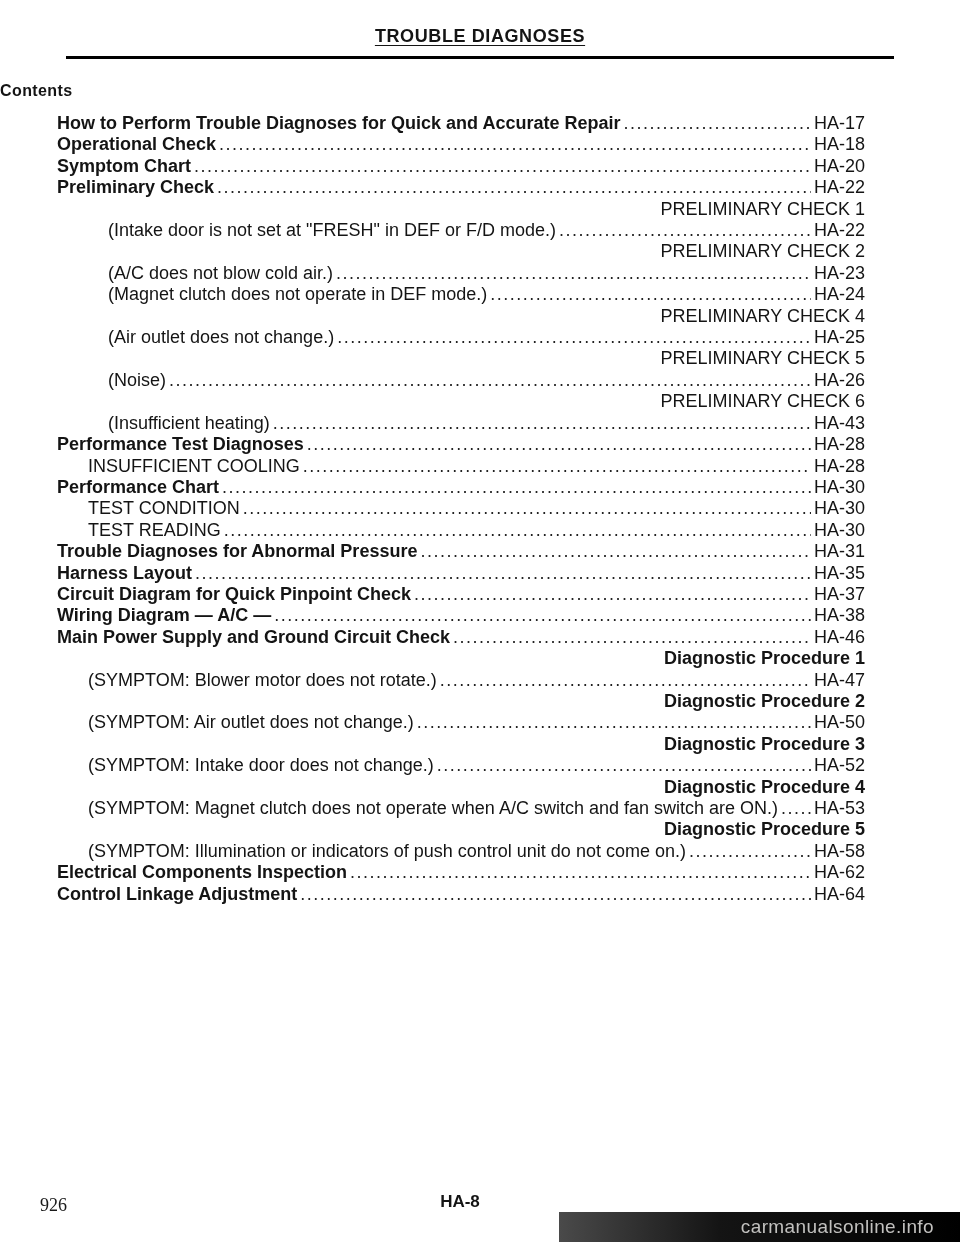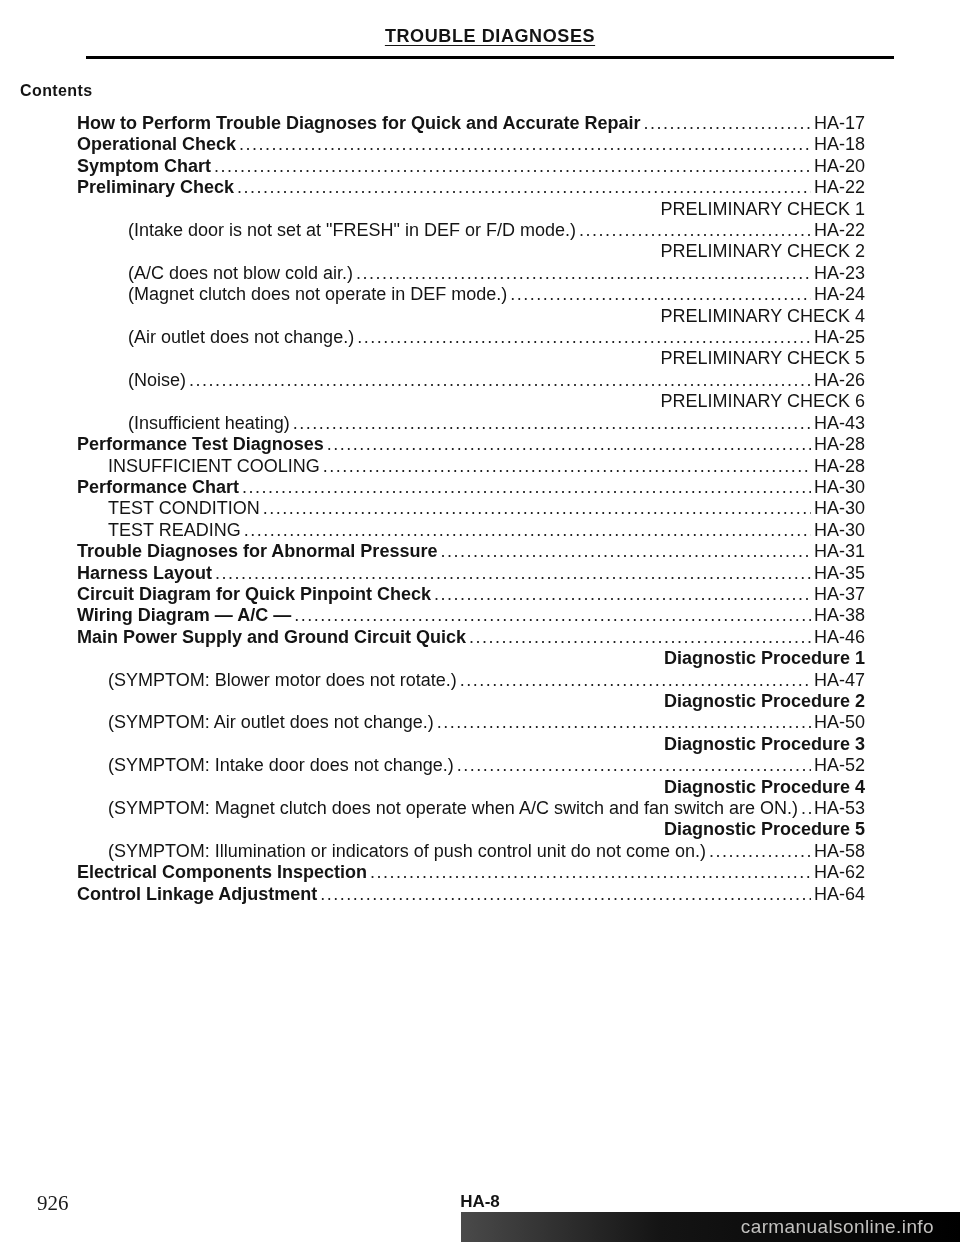--- a/index.html
+++ b/index.html
@@ -8,21 +8,20 @@
     background: #ffffff;
     font-family: "Liberation Sans", sans-serif;
     color: #141414;
     position: relative;
     overflow: hidden;
   }
   .page {
     position: absolute;
     inset: 0;
     padding-top: 26px;
-    margin-left: 20px;
   }
   .header-title {
     text-align: center;
     font-size: 18px;
     font-weight: bold;
     letter-spacing: 0.6px;
     text-decoration: underline;
     text-underline-offset: 3px;
   }
   .header-rule {
@@ -60,40 +59,40 @@
   }
   .toc-dots::after {
     content: "........................................................................................................................................................................................................";
     letter-spacing: 1.5px;
     font-weight: normal;
     color: #222;
   }
   .toc-page { white-space: nowrap; font-weight: normal; }
   .footer-book-page {
     position: absolute;
-    left: 17px;
+    left: 40px;
     bottom: 26px;
     font-family: "Liberation Serif", serif;
-    font-size: 21px;
+    font-size: 18px;
     color: #1a1a1a;
   }
   .footer-page-code {
     position: absolute;
     left: 0;
     width: 920px;
     bottom: 30px;
     text-align: center;
     font-size: 17px;
     font-weight: bold;
   }
   .watermark-bar {
     position: absolute;
     right: 0;
     bottom: 0;
-    width: 499px;
+    width: 401px;
     height: 30px;
     background: linear-gradient(90deg, #4a4a4a 0%, #141414 40%, #000 100%);
     color: #c2c1bf;
     font-size: 19px;
     line-height: 30px;
     text-align: right;
     padding-right: 26px;
     letter-spacing: 0.4px;
   }
 </style>
@@ -218,21 +217,21 @@
     <span class="toc-label">Circuit Diagram for Quick Pinpoint Check</span>
     <span class="toc-dots"></span>
     <span class="toc-page">HA-37</span>
   </div>
       <div class="toc-row indent-0 bold">
     <span class="toc-label">Wiring Diagram — A/C —</span>
     <span class="toc-dots"></span>
     <span class="toc-page">HA-38</span>
   </div>
       <div class="toc-row indent-0 bold">
-    <span class="toc-label">Main Power Supply and Ground Circuit Quick</span>
+    <span class="toc-label">Main Power Supply and Ground Circuit Check</span>
     <span class="toc-dots"></span>
     <span class="toc-page">HA-46</span>
   </div>
       <div class="toc-row indent-0 bold">
     <span class="toc-label">Diagnostic Procedure 1</span>
 
   </div>
       <div class="toc-row indent-1">
     <span class="toc-label">(SYMPTOM: Blower motor does not rotate.)</span>
     <span class="toc-dots"></span>

